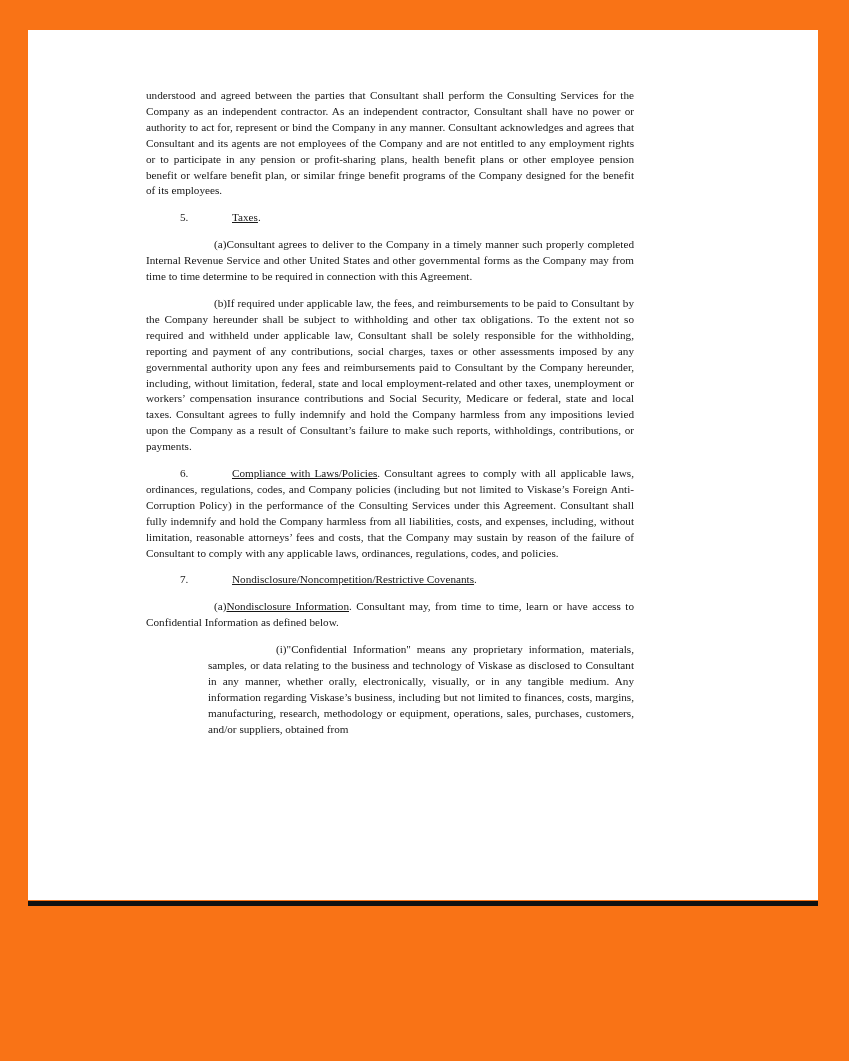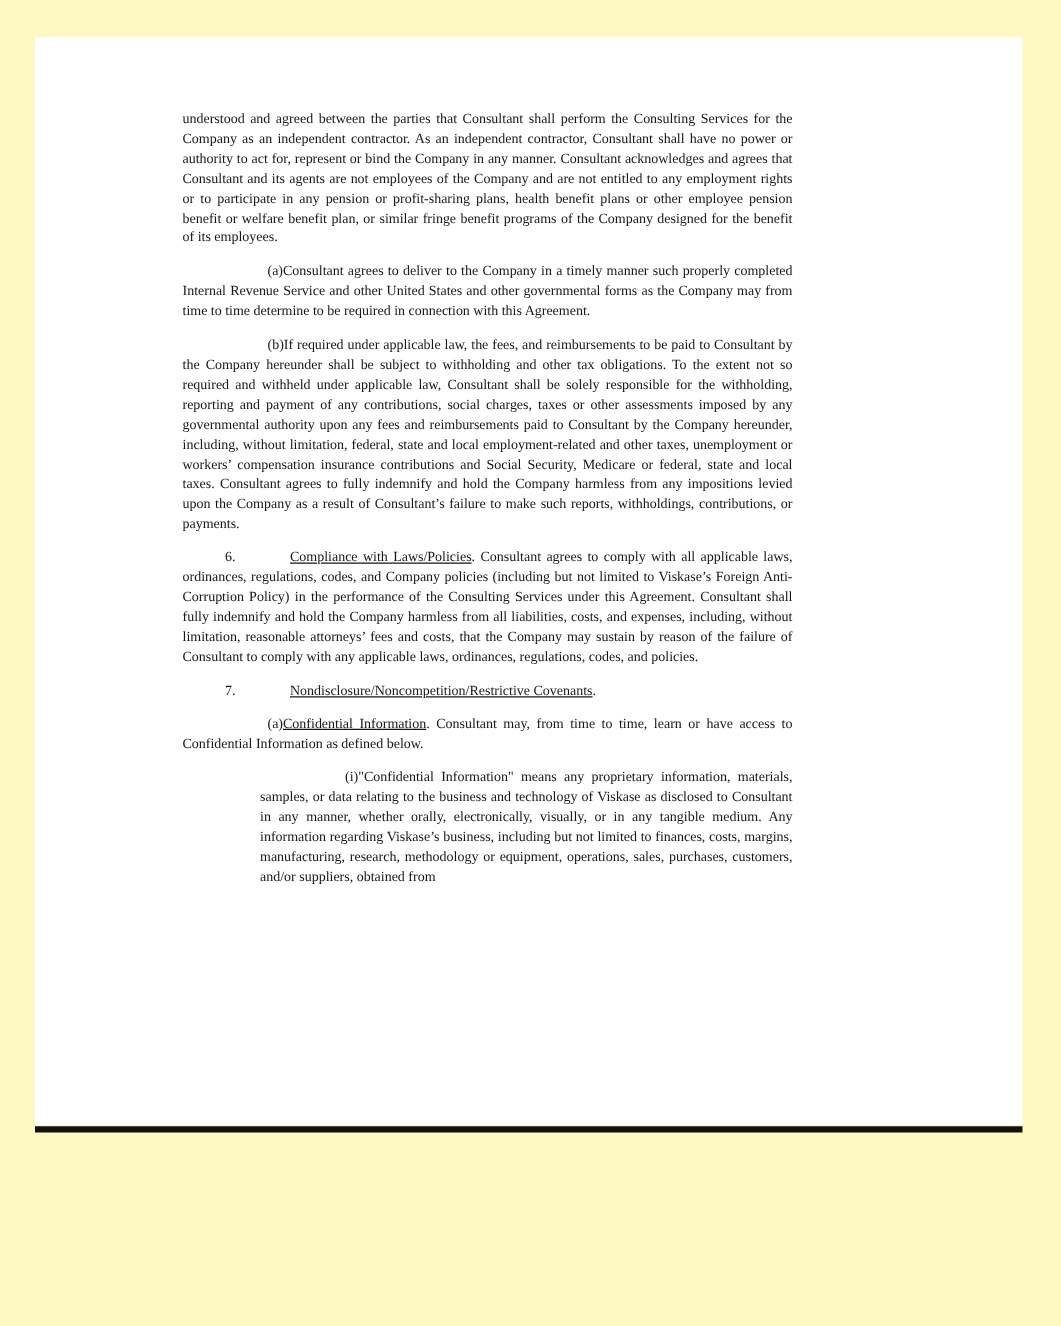--- a/index.html
+++ b/index.html
@@ -14,21 +14,21 @@
     color: #1a1a1a;
     position: relative;
     overflow: hidden;
   }
   .page {
     position: absolute;
     left: 0;
     top: 0;
     width: 849px;
     height: 1061px;
-    background: #fef9c3;
+    background: #f97316;
     text-decoration: underline;
   }
   .scan-area {
     position: absolute;
     left: 28px;
     top: 30px;
     width: 790px;
     height: 870px;
     background: #ffffff;
   }
@@ -100,39 +100,42 @@
 </head>
 <body>
 
 <div class="page">
   <div class="scan-area"></div>
 
   <div class="doc-body blur">
 
     <p class="block">understood and agreed between the parties that Consultant shall perform the Consulting Services for the Company as an independent contractor. As an independent contractor, Consultant shall have no power or authority to act for, represent or bind the Company in any manner. Consultant acknowledges and agrees that Consultant and its agents are not employees of the Company and are not entitled to any employment rights or to participate in any pension or profit-sharing plans, health benefit plans or other employee pension benefit or welfare benefit plan, or similar fringe benefit programs of the Company designed for the benefit of its employees.</p>
 
+    <div class="block num-row tax-heading" style="margin-left:34px;">
+      <span class="num-label">5.</span><span class="u">Taxes</span><span>.</span>
+    </div>
 
     <div class="block">
       <p class="para-indent"><span class="inline-num">(a)</span><span>Consultant agrees to deliver to the Company in a timely manner such properly completed Internal Revenue Service and other United States and other governmental forms as the Company may from time to time determine to be required in connection with this Agreement.</span></p>
     </div>
 
     <div class="block">
       <p class="para-indent"><span class="inline-num">(b)</span><span>If required under applicable law, the fees, and reimbursements to be paid to Consultant by the Company hereunder shall be subject to withholding and other tax obligations. To the extent not so required and withheld under applicable law, Consultant shall be solely responsible for the withholding, reporting and payment of any contributions, social charges, taxes or other assessments imposed by any governmental authority upon any fees and reimbursements paid to Consultant by the Company hereunder, including, without limitation, federal, state and local employment-related and other taxes, unemployment or workers’ compensation insurance contributions and Social Security, Medicare or federal, state and local taxes.  Consultant agrees to fully indemnify and hold the Company harmless from any impositions levied upon the Company as a result of Consultant’s failure to make such reports, withholdings, contributions, or payments.</span></p>
     </div>
 
     <div class="block">
       <p class="sec-para"><span style="display:inline-block;width:34px;"></span><span class="inline-num" style="min-width:52px;">6.</span><span class="u">Compliance with Laws/Policies</span><span>. Consultant agrees to comply with all applicable laws, ordinances, regulations, codes, and Company policies (including but not limited to Viskase’s Foreign Anti-Corruption Policy) in the performance of the Consulting Services under this Agreement. Consultant shall fully indemnify and hold the Company harmless from all liabilities, costs, and expenses, including, without limitation, reasonable attorneys’ fees and costs, that the Company may sustain by reason of the failure of Consultant to comply with any applicable laws, ordinances, regulations, codes, and policies.</span></p>
     </div>
 
     <div class="block num-row" style="margin-left:34px;">
       <span class="num-label">7.</span><span class="u">Nondisclosure/Noncompetition/Restrictive Covenants</span><span>.</span>
     </div>
 
     <div class="block">
-      <p class="para-indent"><span class="inline-num">(a)</span><span class="u">Confidential Information</span><span>. Consultant may, from time to time, learn or have access to Confidential Information as defined below.</span></p>
+      <p class="para-indent"><span class="inline-num">(a)</span><span class="u">Nondisclosure Information</span><span>. Consultant may, from time to time, learn or have access to Confidential Information as defined below.</span></p>
     </div>
 
     <div class="block" style="margin-left:62px;">
       <p class="para-indent" style="width:426px;"><span class="inline-num">(i)</span><span>"Confidential Information" means any proprietary information, materials, samples, or data relating to the business and technology of Viskase as disclosed to Consultant in any manner, whether orally, electronically, visually, or in any tangible medium. Any information regarding Viskase’s business, including but not limited to finances, costs, margins, manufacturing, research, methodology or equipment, operations, sales, purchases, customers, and/or suppliers, obtained from</span></p>
     </div>
 
   </div>
 
 
   <div class="bottom-bar"></div>

